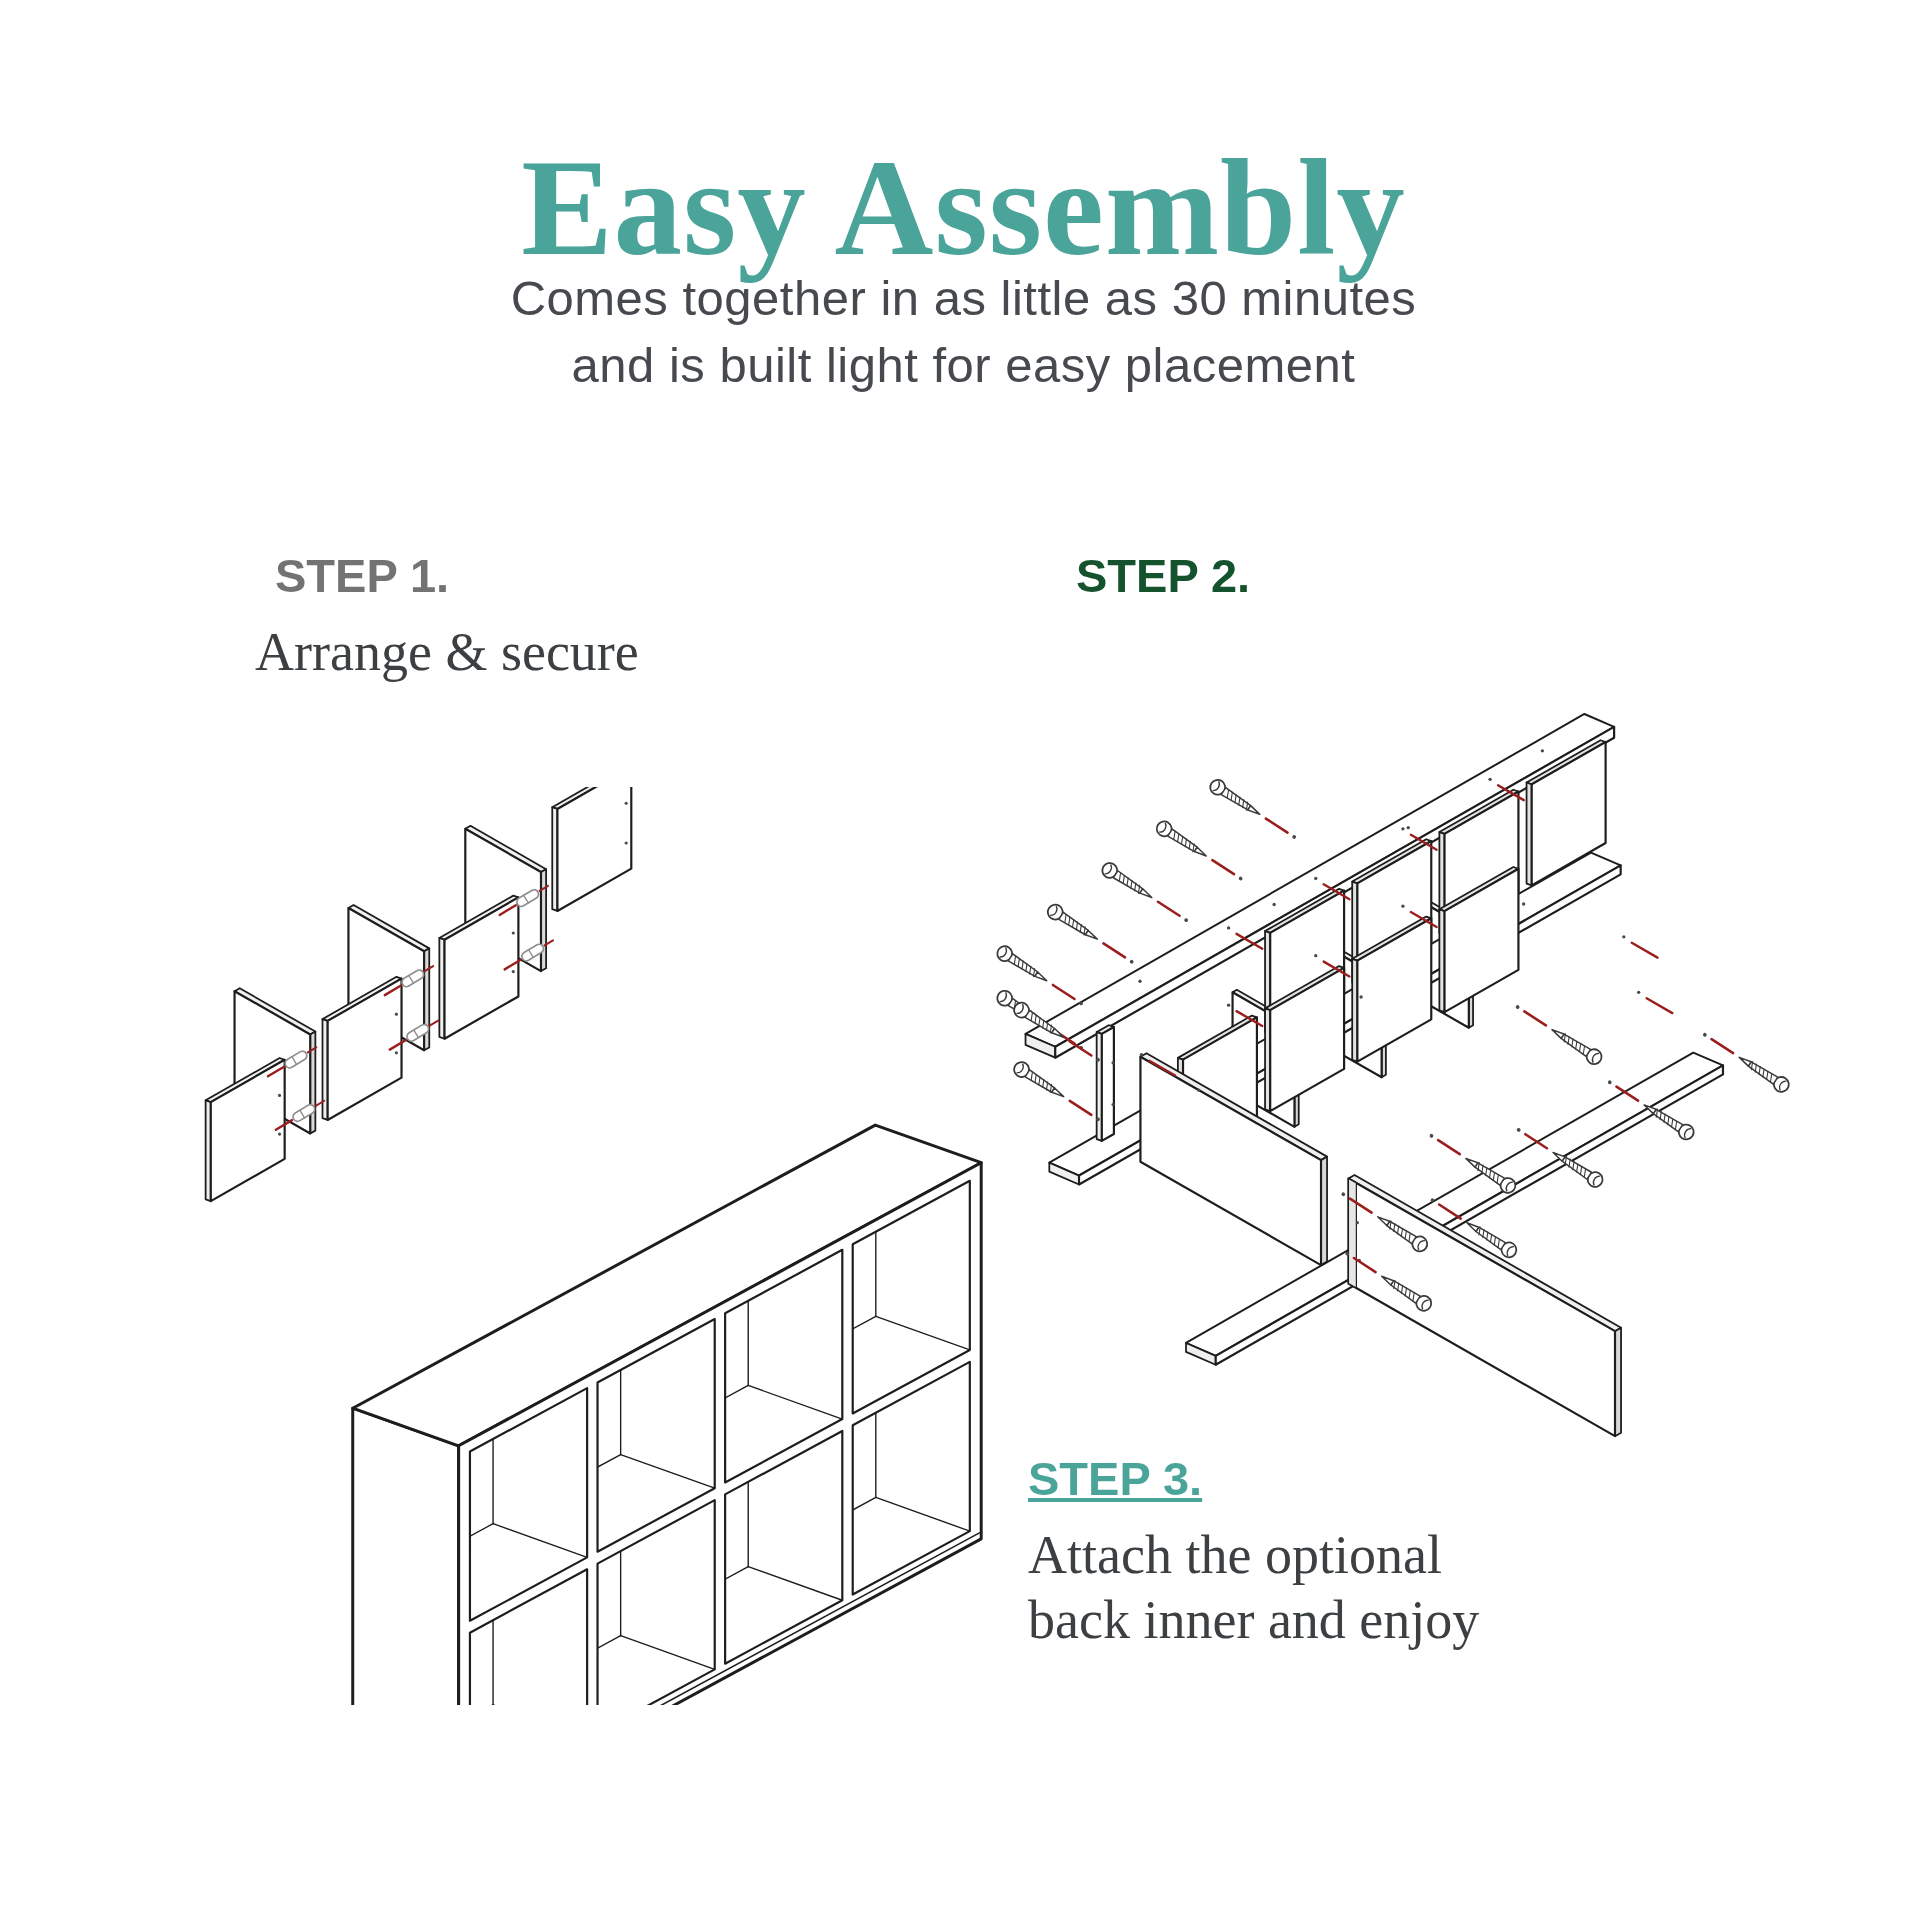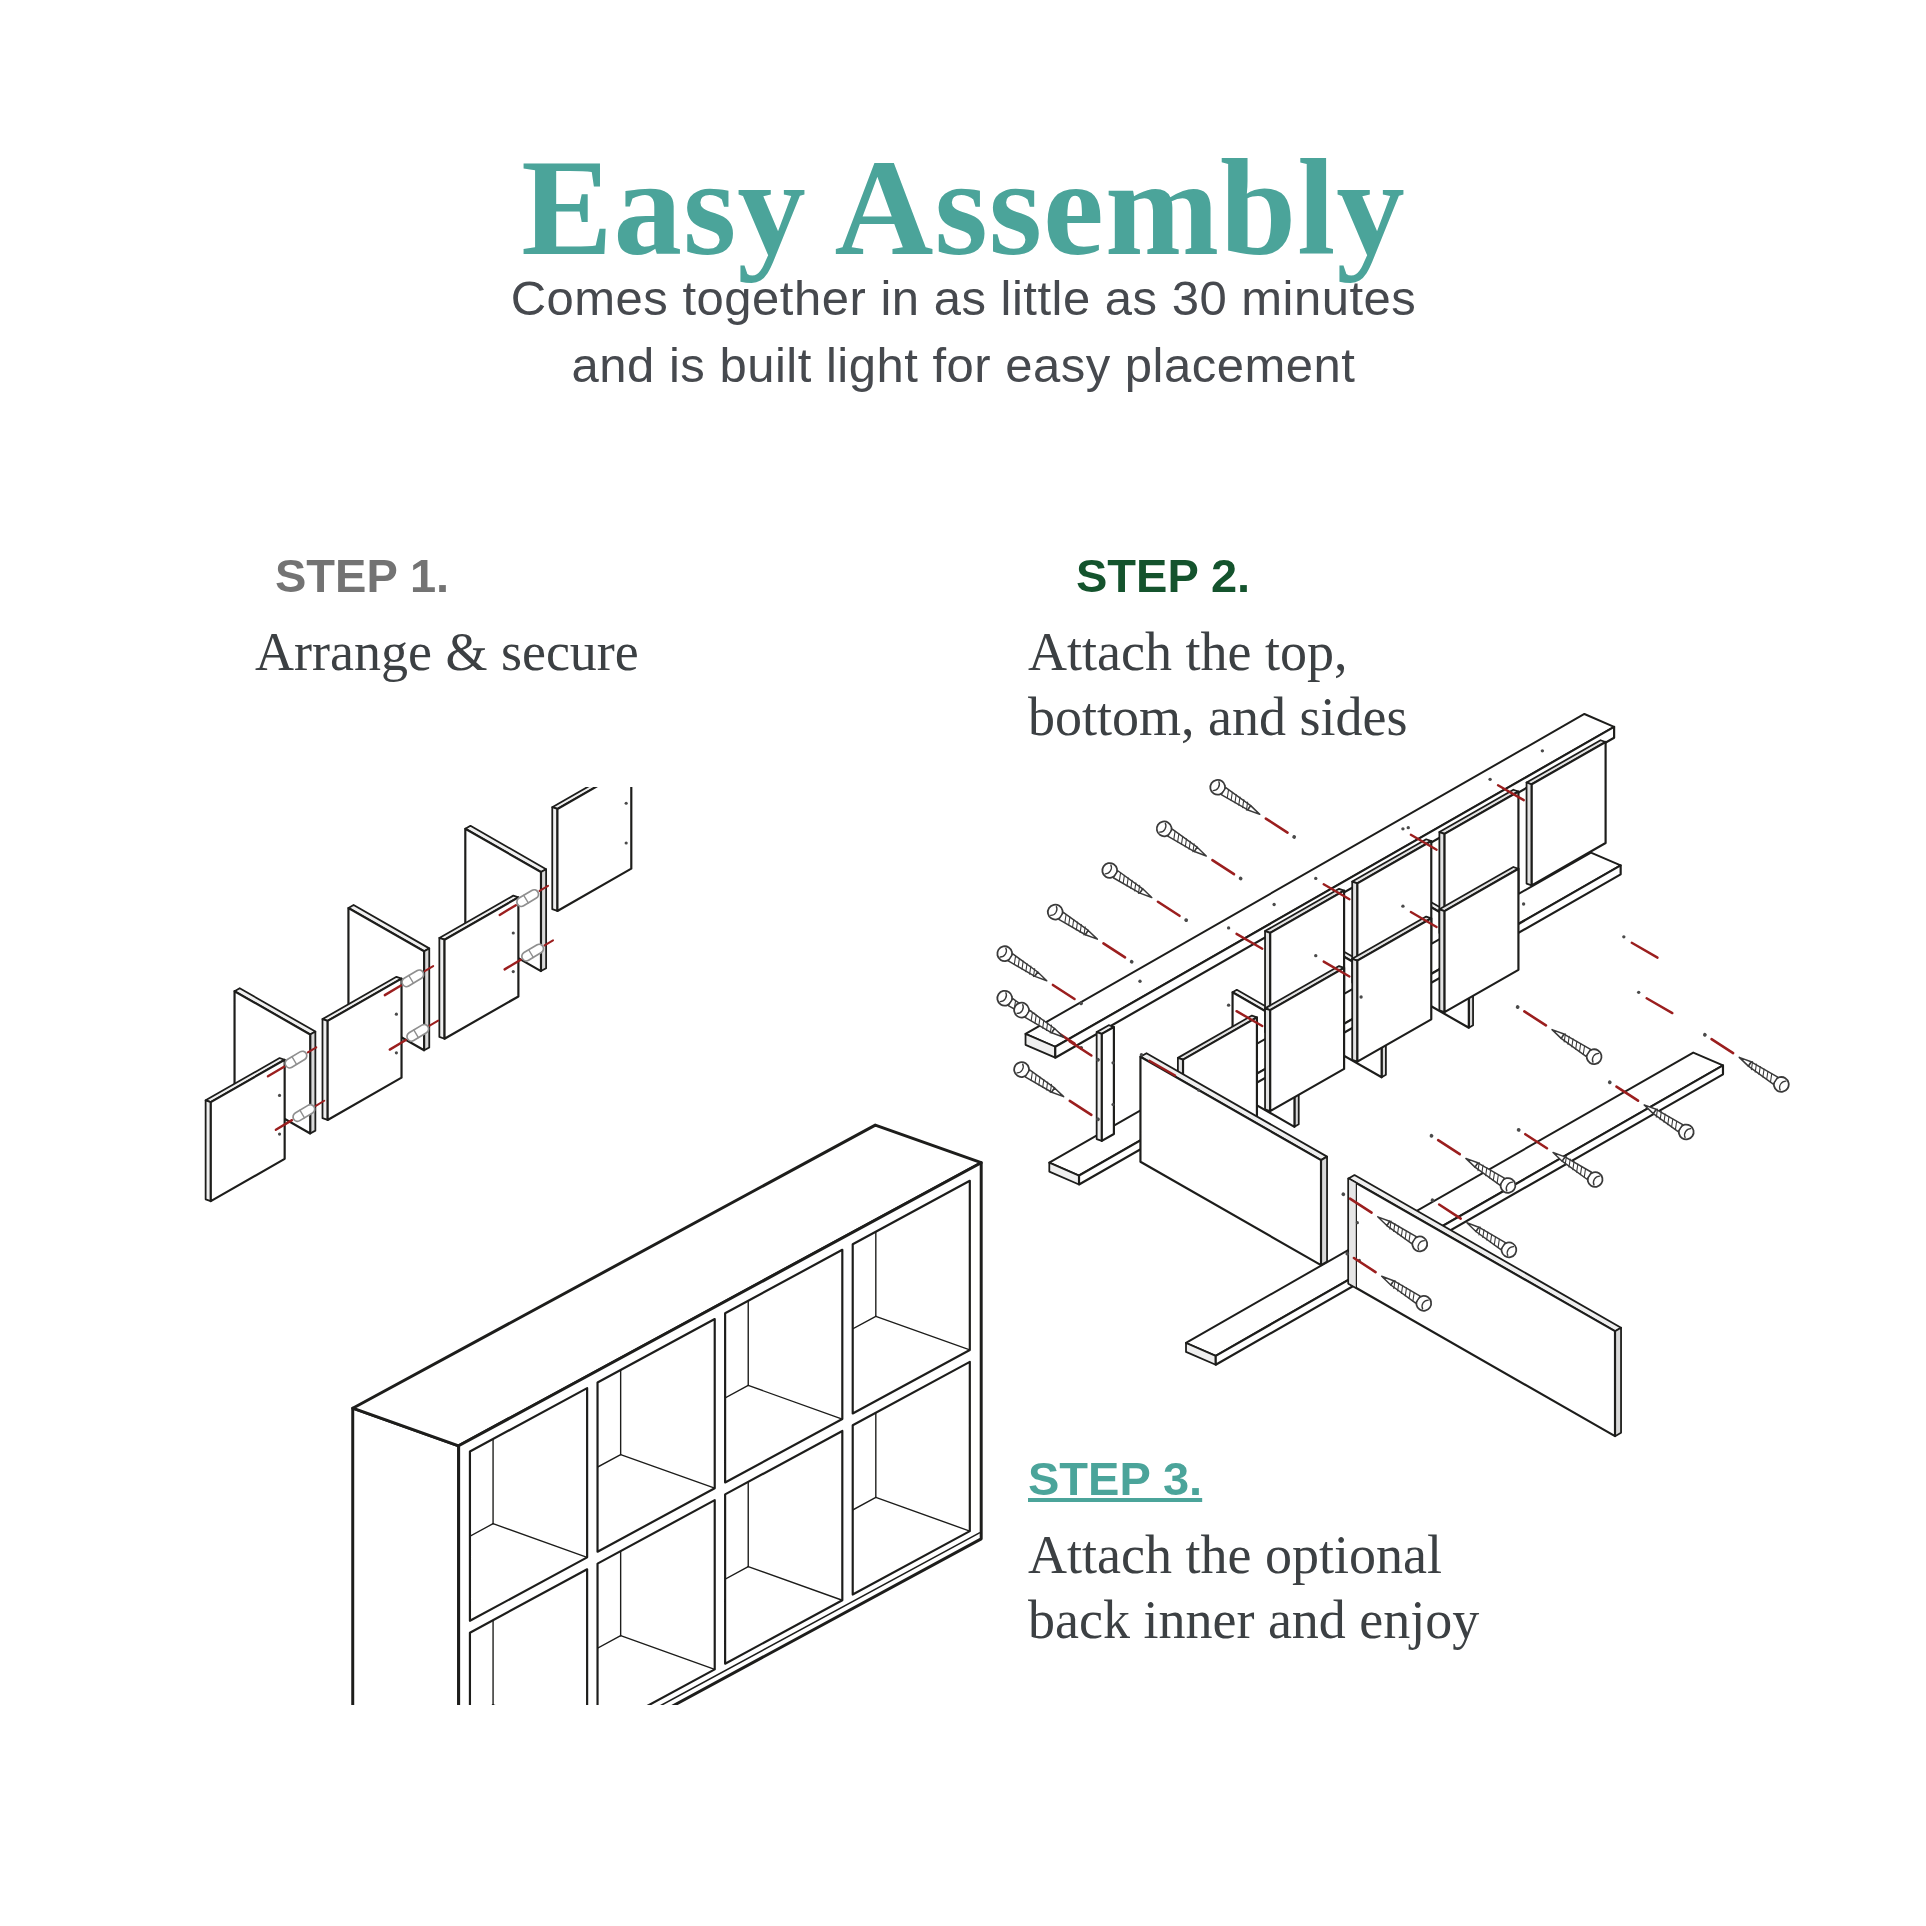--- a/index.html
+++ b/index.html
@@ -25,24 +25,20 @@
 
   <p class="subtitle"><span>Comes together in as little as 30 minutes</span><br>
   <span>and is built light for easy placement</span></p>
 
   <div class="step-head" style="left: 275px; top: 550px; color: #737373;">STEP 1.</div>
   <div class="step-desc center" style="left:255px;top:620px;width:396px;">
     <span>Arrange &amp; secure</span><br>
   </div>
 
   <div class="step-head" style="left: 1028px; top: 550px; color: #14532d; margin-left: 48px;">STEP 2.</div>
-  <div class="step-desc" style="left:1028px;top:620px;">
-    <span>Attach the top,</span><br>
-    <span>bottom, and sides</span>
-  </div>
 
   <div class="step-head" style="left: 1028px; top: 1453px; color: rgb(75, 164, 154); text-decoration: underline;">STEP 3.</div>
   <div class="step-desc" style="left:1028px;top:1523px;">
     <span>Attach the optional</span><br>
     <span>back inner and enjoy</span>
   </div>
 
   <svg id="d1" style="left:188px;top:787px;" width="515" height="446" viewBox="190 795 520 450">
       <polygon points="563.0,817.0 637.6,774.3 632.5,772.5 557.8,815.2" fill="#efefef" stroke="#1d1d1b" stroke-width="1.8" stroke-linejoin="round"></polygon>
       <polygon points="563.0,817.0 557.8,815.2 557.8,918.2 563.0,920.0" fill="#efefef" stroke="#1d1d1b" stroke-width="1.8" stroke-linejoin="round"></polygon>

